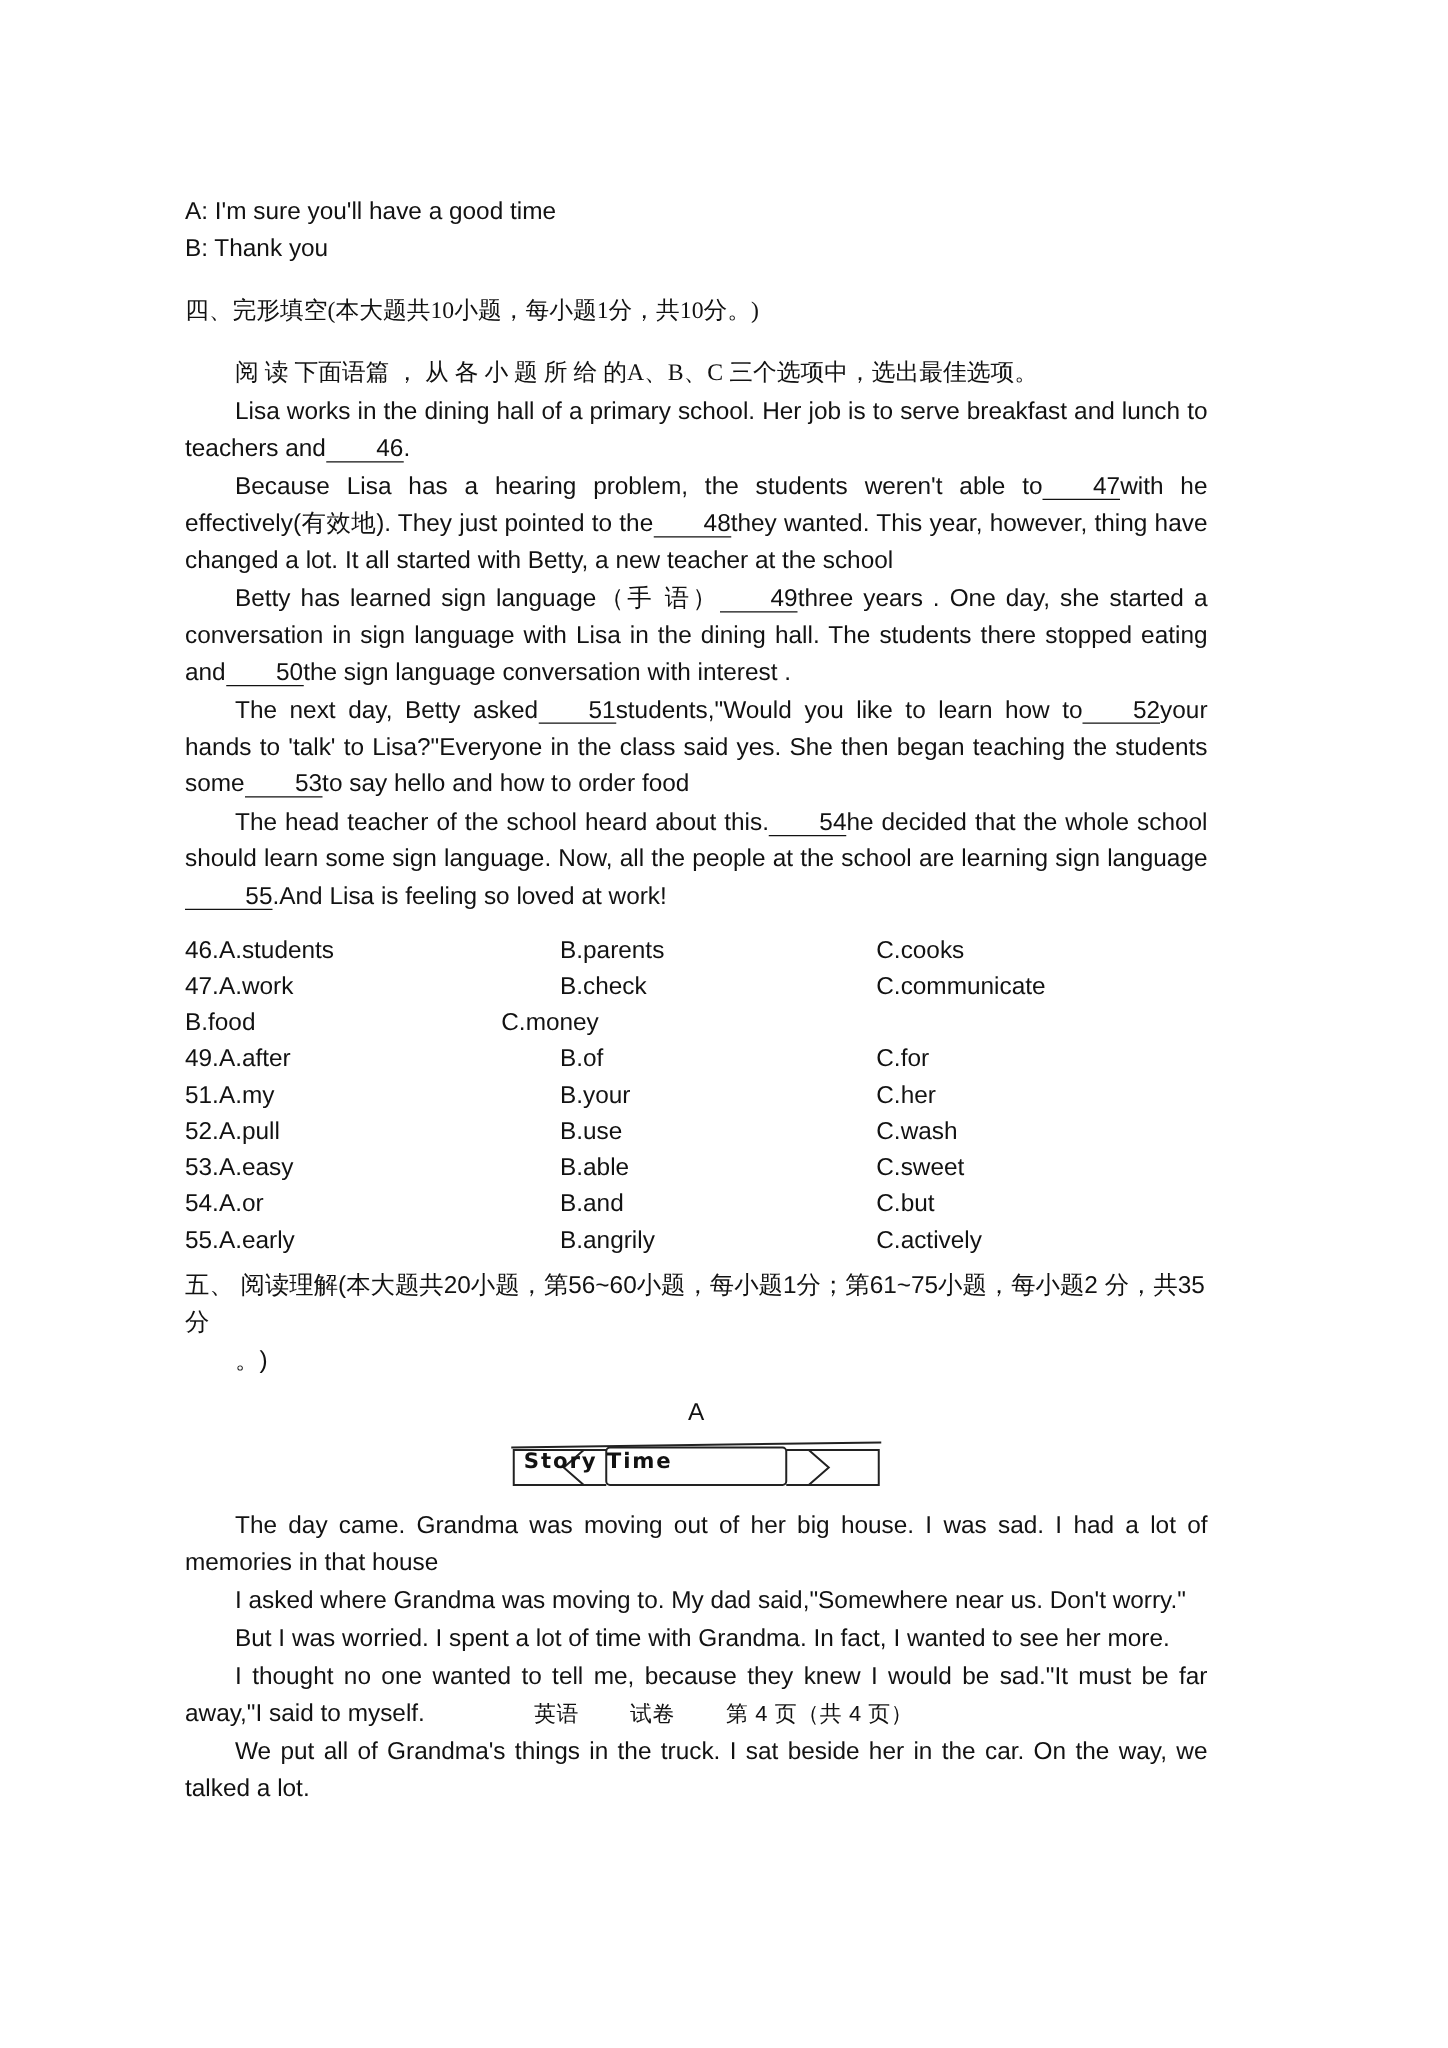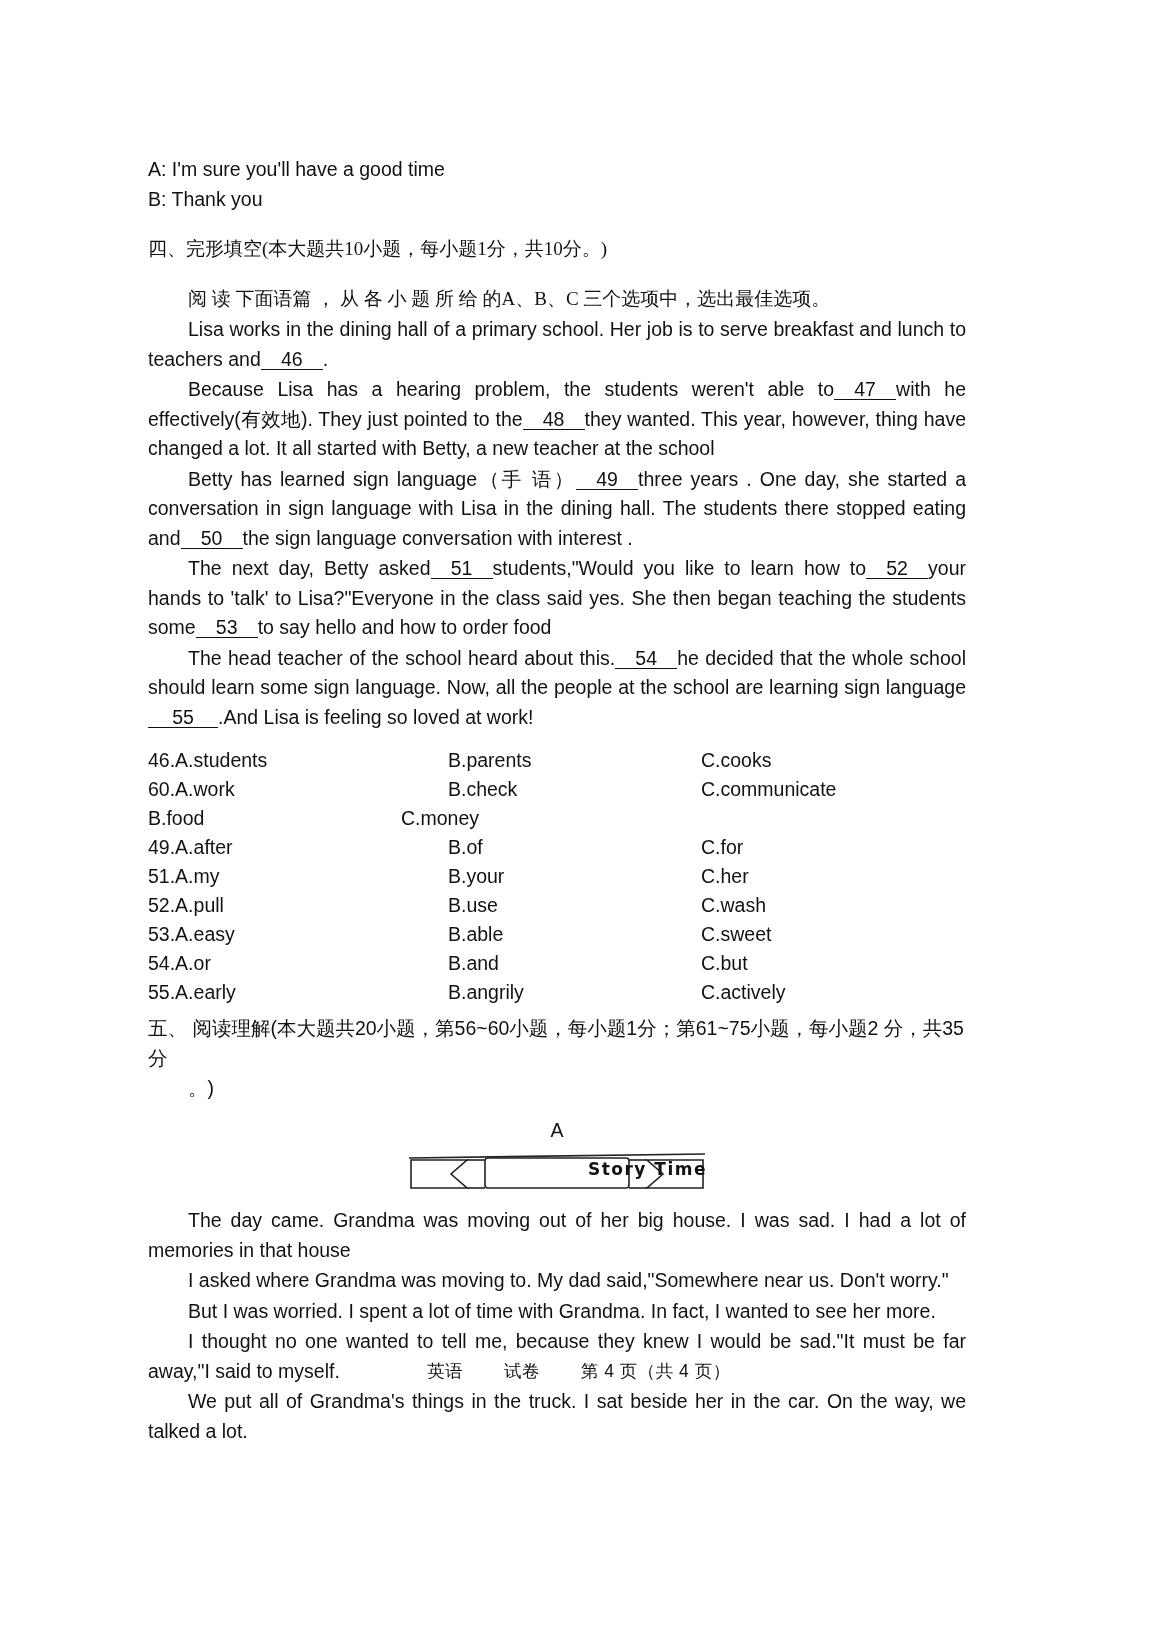--- a/index.html
+++ b/index.html
@@ -44,21 +44,21 @@
     text-justify: inter-word;
     margin-top: 1px;
   }
   .para .ind {
     display: inline-block;
     width: 40px;
   }
   .blank {
     display: inline-block;
     min-width: 62px;
-    text-align: center;
+    text-align: right;
     border-bottom: 1.4px solid #121212;
     line-height: 20px;
   }
   .blank.lg { min-width: 70px; }
   .opts {
     margin-top: 14px;
   }
   .opt-row {
     display: flex;
     font-size: 19.5px;
@@ -83,23 +83,23 @@
     justify-content: center;
   }
   .banner {
     position: relative;
     width: 300px;
     height: 48px;
   }
   .banner svg { display: block; }
   .banner-text {
     position: absolute;
-    left: 0; right: 0;
+    left: 12px; right: 0;
     top: 11px;
-    text-align: right;
+    text-align: left;
     font-family: "DejaVu Sans", sans-serif;
     font-weight: bold;
     font-size: 17px;
     letter-spacing: 1.5px;
   }
   .story {
     margin-top: 10px;
   }
   .footer {
     position: absolute;
@@ -134,21 +134,21 @@
 
     <div class="para"><span class="ind"></span><span>The head teacher of the  school heard about this.</span><span class="blank">54</span><span>he  decided that the whole school should learn some sign language. Now, all the people at the school are learning sign language</span><span class="blank lg">55</span><span>.And Lisa is feeling so loved at work!</span></div>
 
     <div class="opts">
       <div class="opt-row">
         <span class="opt-a">46.A.students</span>
         <span class="opt-b">B.parents</span>
         <span class="opt-c">C.cooks</span>
       </div>
       <div class="opt-row">
-        <span class="opt-a">60.A.work</span>
+        <span class="opt-a">47.A.work</span>
         <span class="opt-b">B.check</span>
         <span class="opt-c">C.communicate</span>
       </div>
       <div class="opt-row">
         <span class="opt-b">B.food</span>
         <span class="opt-c">C.money</span>
       </div>
       <div class="opt-row">
         <span class="opt-a">49.A.after</span>
         <span class="opt-b">B.of</span>

